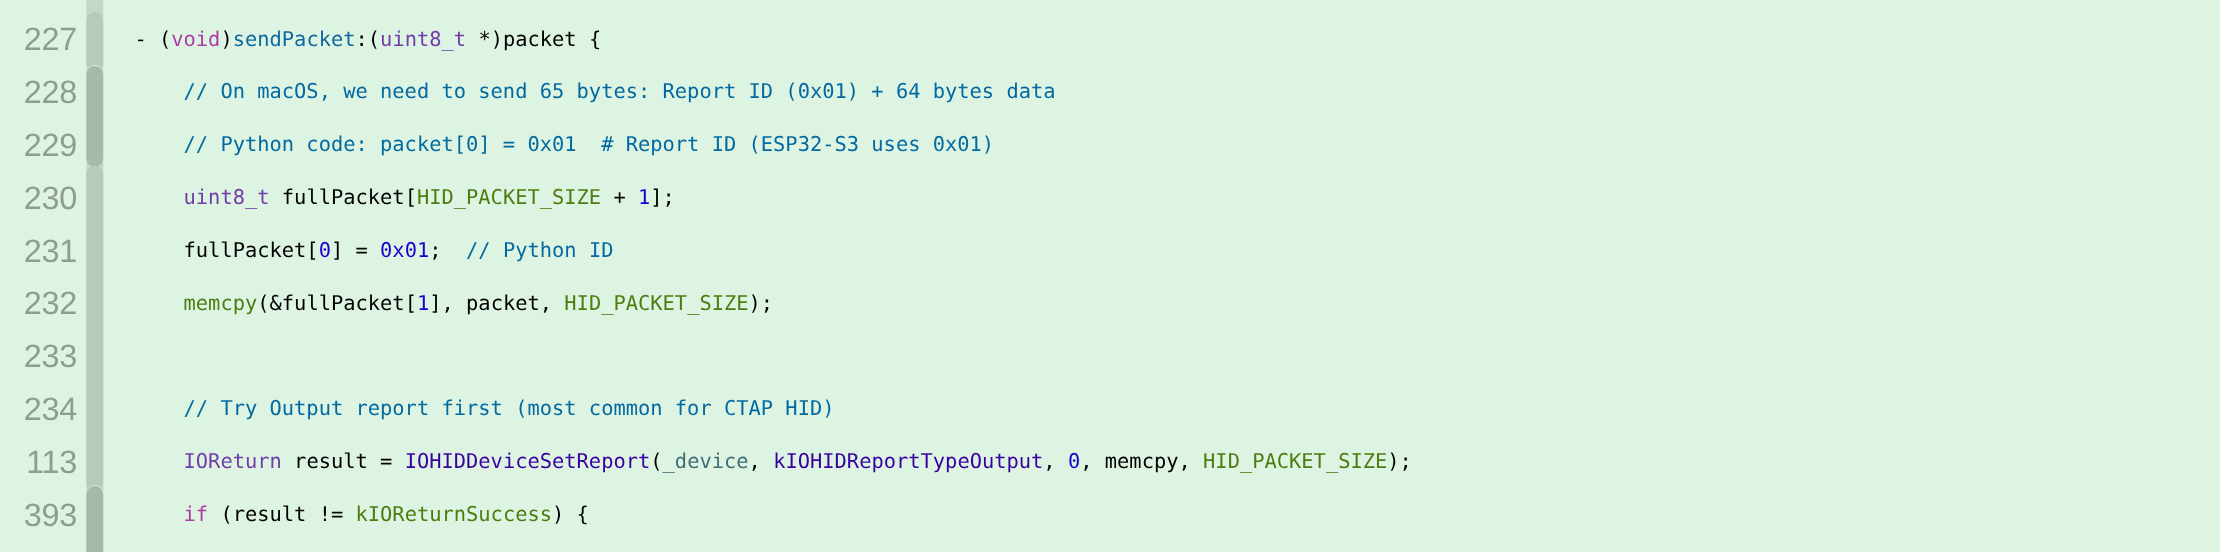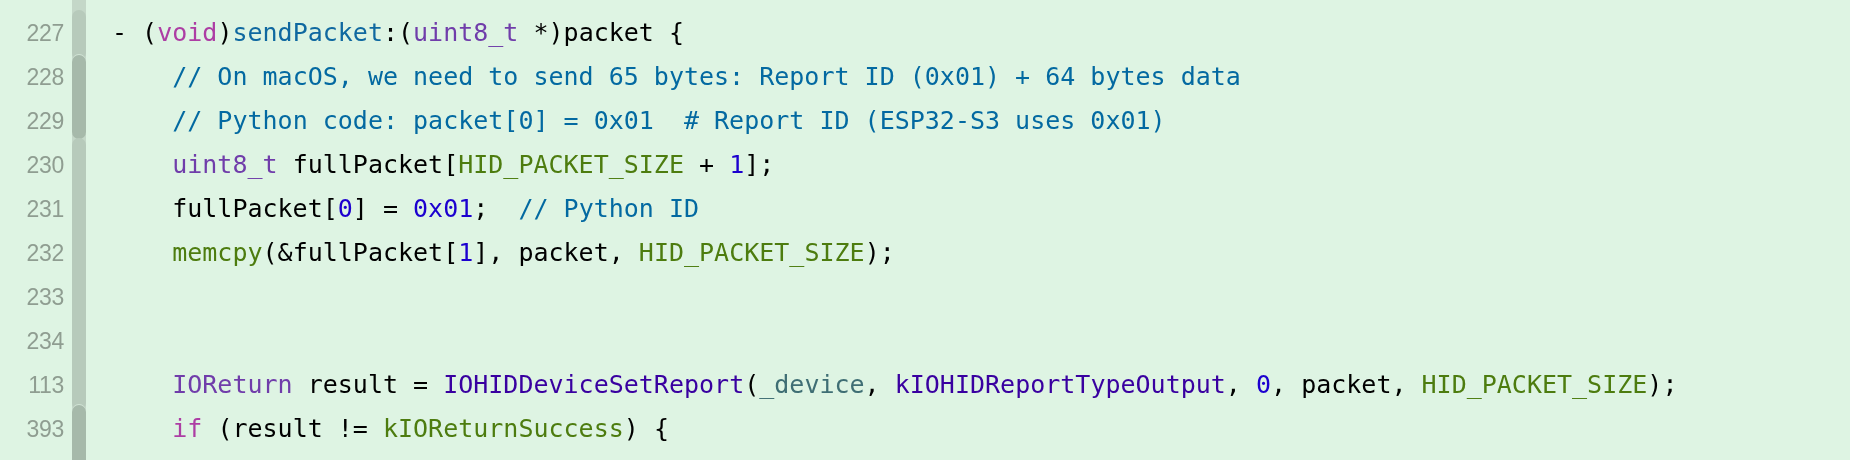--- a/index.html
+++ b/index.html
@@ -5,31 +5,31 @@
   html, body { margin: 0; padding: 0; }
   body {
     width: 1850px; height: 460px; overflow: hidden;
     background: #def4e3;
     position: relative;
   }
   .editor { position: absolute; left: 0; top: 0; width: 1850px; height: 460px; background: #def4e3; }
   .gutter-numbers { position: absolute; left: 0; top: 11px; width: 64px; }
   .ln {
     height: 44px; line-height: 44px; text-align: right;
-    font-family: "Liberation Sans", sans-serif; font-size: 23px;
+    font-family: "Liberation Sans", sans-serif; font-size: 27px;
     color: #8f9d91; letter-spacing: -0.3px;
   }
   .change-bar { position: absolute; left: 72px; top: 0; width: 14px; height: 460px; background: #c4d7c8; }
   .seg { position: absolute; left: 0; width: 14px; border-radius: 7px; }
   .seg.medium { background: #b7cabb; }
   .seg.dark { background: #a6b9aa; box-shadow: 0 -1px 0 #d2e4d6; }
   .code { position: absolute; left: 112px; top: 11px; }
   .line {
     height: 44px; line-height: 44px; white-space: pre;
-    font-family: "DejaVu Sans Mono", monospace; font-size: 25px;
+    font-family: "DejaVu Sans Mono", monospace; font-size: 17px;
     color: #000000;
   }
   .kw { color: #ad3da4; }
   .fn { color: #0f68a0; }
   .ty { color: #703daa; }
   .cm { color: #0369a1; }
   .mac { color: #4d7c0f; text-align: center; }
   .num { color: #1c00cf; }
   .api { color: #3900a0; }
   .ivar { color: #3f6e74; }
@@ -59,17 +59,17 @@
     </div>
 
   <div class="code" id="code">
       <div class="line"><span>- (</span><span class="kw">void</span><span>)</span><span class="fn">sendPacket</span><span>:(</span><span class="ty">uint8_t</span><span> *)packet {</span></div>
       <div class="line"><span>    </span><span class="cm">// On macOS, we need to send 65 bytes: Report ID (0x01) + 64 bytes data</span></div>
       <div class="line"><span>    </span><span class="cm">// Python code: packet[0] = 0x01  # Report ID (ESP32-S3 uses 0x01)</span></div>
       <div class="line"><span>    </span><span class="ty">uint8_t</span><span> fullPacket[</span><span class="mac">HID_PACKET_SIZE</span><span> + </span><span class="num">1</span><span>];</span></div>
       <div class="line"><span>    fullPacket[</span><span class="num">0</span><span>] = </span><span class="num">0x01</span><span>;  </span><span class="cm">// Python ID</span></div>
       <div class="line"><span>    </span><span class="mac">memcpy</span><span>(&amp;fullPacket[</span><span class="num">1</span><span>], packet, </span><span class="mac">HID_PACKET_SIZE</span><span>);</span></div>
       <div class="line">&nbsp;</div>
-      <div class="line"><span>    </span></div>
-      <div class="line"><span>    </span><span class="ty">IOReturn</span><span> result = </span><span class="api">IOHIDDeviceSetReport</span><span>(</span><span class="ivar">_device</span><span>, </span><span class="api">kIOHIDReportTypeOutput</span><span>, </span><span class="num">0</span><span>, packet, </span><span class="mac">HID_PACKET_SIZE</span><span>);</span></div>
+      <div class="line"><span>    </span><span class="cm">// Try Output report first (most common for CTAP HID)</span></div>
+      <div class="line"><span>    </span><span class="ty">IOReturn</span><span> result = </span><span class="api">IOHIDDeviceSetReport</span><span>(</span><span class="ivar">_device</span><span>, </span><span class="api">kIOHIDReportTypeOutput</span><span>, </span><span class="num">0</span><span>, memcpy, </span><span class="mac">HID_PACKET_SIZE</span><span>);</span></div>
       <div class="line"><span>    </span><span class="kw">if</span><span> (result != </span><span class="mac">kIOReturnSuccess</span><span>) {</span></div>
     </div>
 </div>
 
 </body></html>

